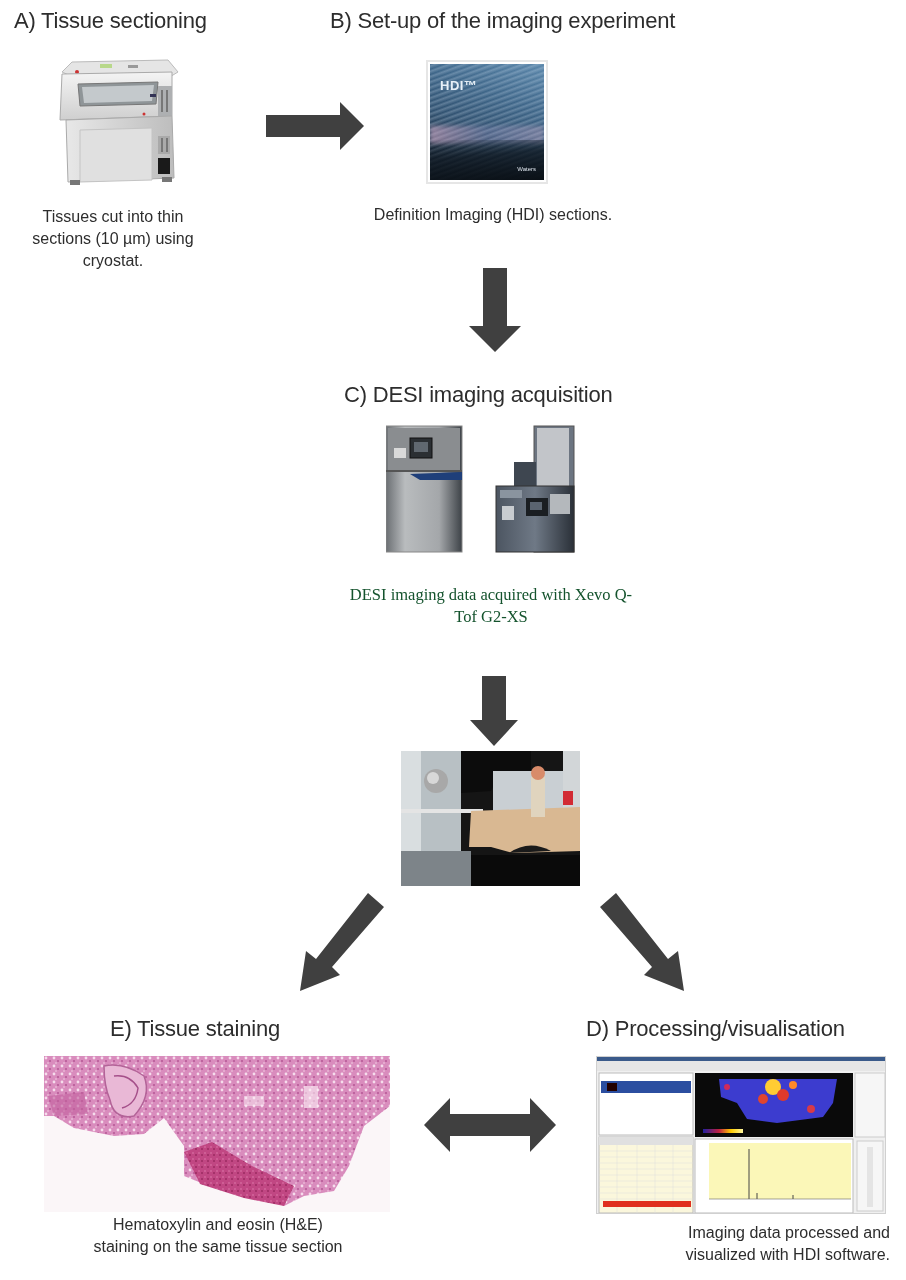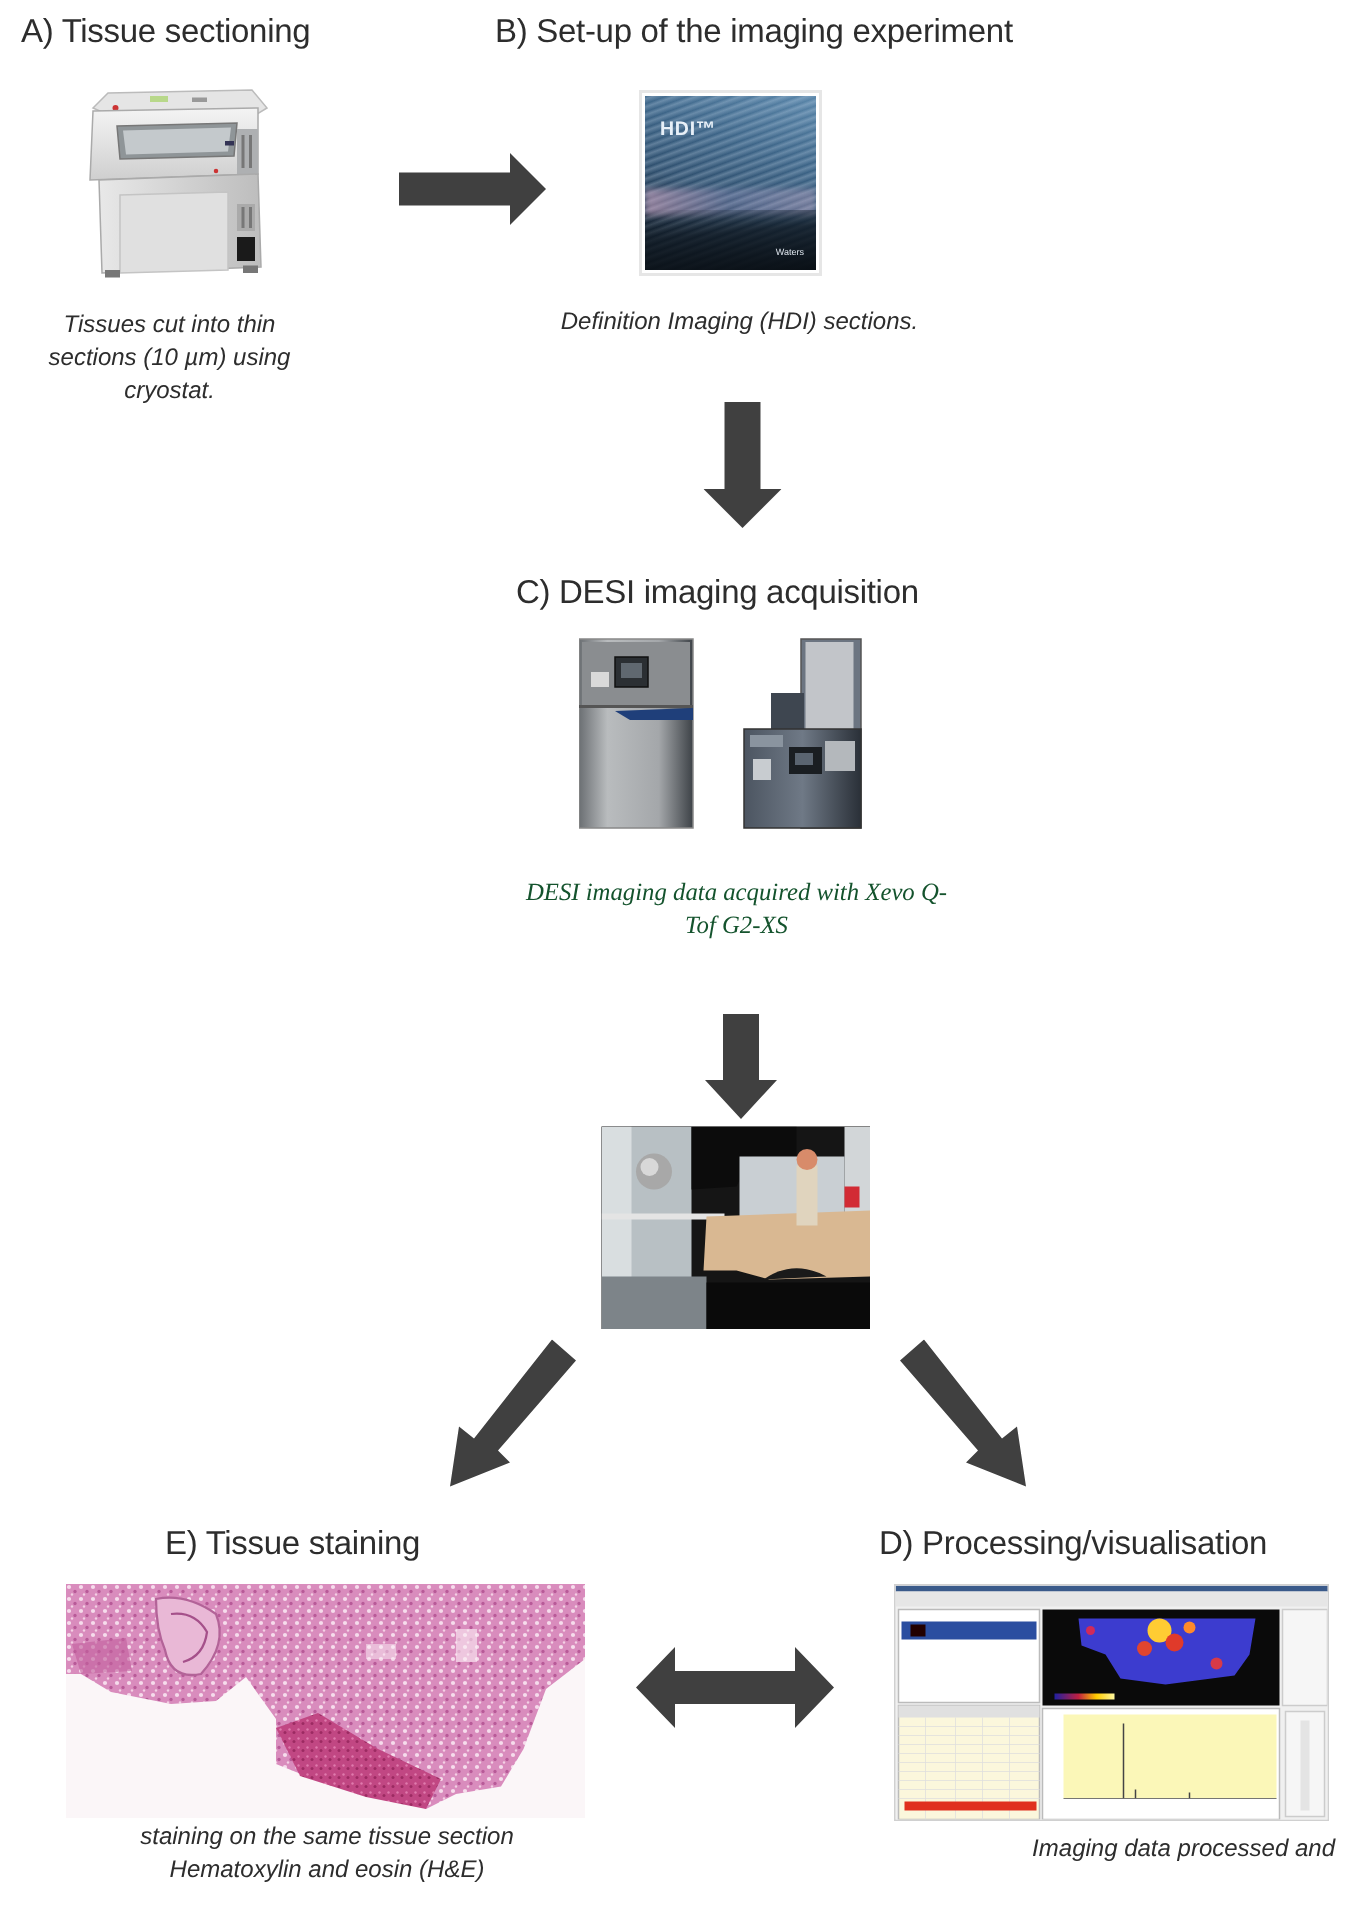--- a/index.html
+++ b/index.html
@@ -1,20 +1,20 @@
 <!DOCTYPE html>
 <html><head>
 <meta charset="utf-8">
 <style>
   html, body { margin: 0; padding: 0; background: #ffffff; }
   body { width: 906px; height: 1280px; position: relative; overflow: hidden;
          font-family: "Liberation Sans", "DejaVu Sans", sans-serif; color: #2b2b2b; }
   .abs { position: absolute; }
   .heading { font-size: 22px; color: #2d2d2d; white-space: nowrap; letter-spacing: -0.2px; text-align: right; }
-  .caption { font-size: 16px; color: #2d2d2d; text-align: center; line-height: 22px; font-style: italic; }
+  .caption { font-size: 16px; color: #2d2d2d; text-align: center; line-height: 22px; }
   .caption.serif { font-family: "Liberation Serif", "DejaVu Serif", serif; font-size: 16.5px; color: #14532d; }
   svg { display: block; }
   .arrow path, .arrow polygon { fill: #404040; }
 
   
   #cryostat { left: 40px; top: 50px; width: 150px; height: 140px; }
 
   
   #hdi-cover { left: 426px; top: 60px; width: 122px; height: 124px;
     border: 2px solid #e6e6e6; box-sizing: border-box; background: #fff; }
@@ -224,22 +224,22 @@
     <path d="M60,10 Q80,6 100,20 Q108,40 90,60 Q70,64 66,44 Q60,30 60,10 Z" fill="#e9b8d6" stroke="#b36398" stroke-width="1.5"></path>
     <path d="M70,20 Q86,18 94,32 Q92,48 78,52" fill="none" stroke="#a5508a" stroke-width="1.5"></path>
     <path d="M140,96 L168,86 L208,110 L250,130 L240,150 L200,142 L156,128 Z" fill="url(#cells2)"></path>
     <path d="M4,40 L40,36 L44,58 L10,60 Z" fill="#c25f9c" opacity=".6"></path>
     <rect x="200" y="40" width="20" height="10" fill="#fbeef5" opacity=".5"></rect>
     <rect x="260" y="30" width="14" height="22" fill="#fbeef5" opacity=".6"></rect>
   </svg>
 </div>
 
 <div class="abs caption" style="left:40px; top:1214px; width:356px;">
+  <div>Hematoxylin and eosin (H&amp;E)</div>
   <div>staining on the same tissue section</div>
-  <div>Hematoxylin and eosin (H&amp;E)</div>
 </div>
 
 <div class="abs arrow" style="left:424px; top:1096px;">
   <svg width="132" height="58" viewBox="0 0 132 58">
     <polygon points="0,29 26,2 26,18 106,18 106,2 132,29 106,56 106,40 26,40 26,56"></polygon>
   </svg>
 </div>
 
 <div class="abs heading" style="left:586px; top:1016px;">D) Processing/visualisation</div>
 
@@ -298,13 +298,14 @@
     <line x1="160" y1="142" x2="160" y2="136" stroke="#444" stroke-width="1"></line>
     <line x1="196" y1="142" x2="196" y2="138" stroke="#444" stroke-width="1"></line>
     <line x1="112" y1="142" x2="254" y2="142" stroke="#666" stroke-width="0.6"></line>
     <rect x="260" y="84" width="26" height="70" fill="#f6f6f6" stroke="#ccc"></rect>
     <rect x="270" y="90" width="6" height="60" fill="#e4e4e4"></rect>
   </svg>
 </div>
 
 <div class="abs caption" style="left:590px; top:1222px; width:300px;text-align:right;">
   <div>Imaging data processed and</div>
+  <div>visualized with HDI software.</div>
 </div>
 
 </body></html>

